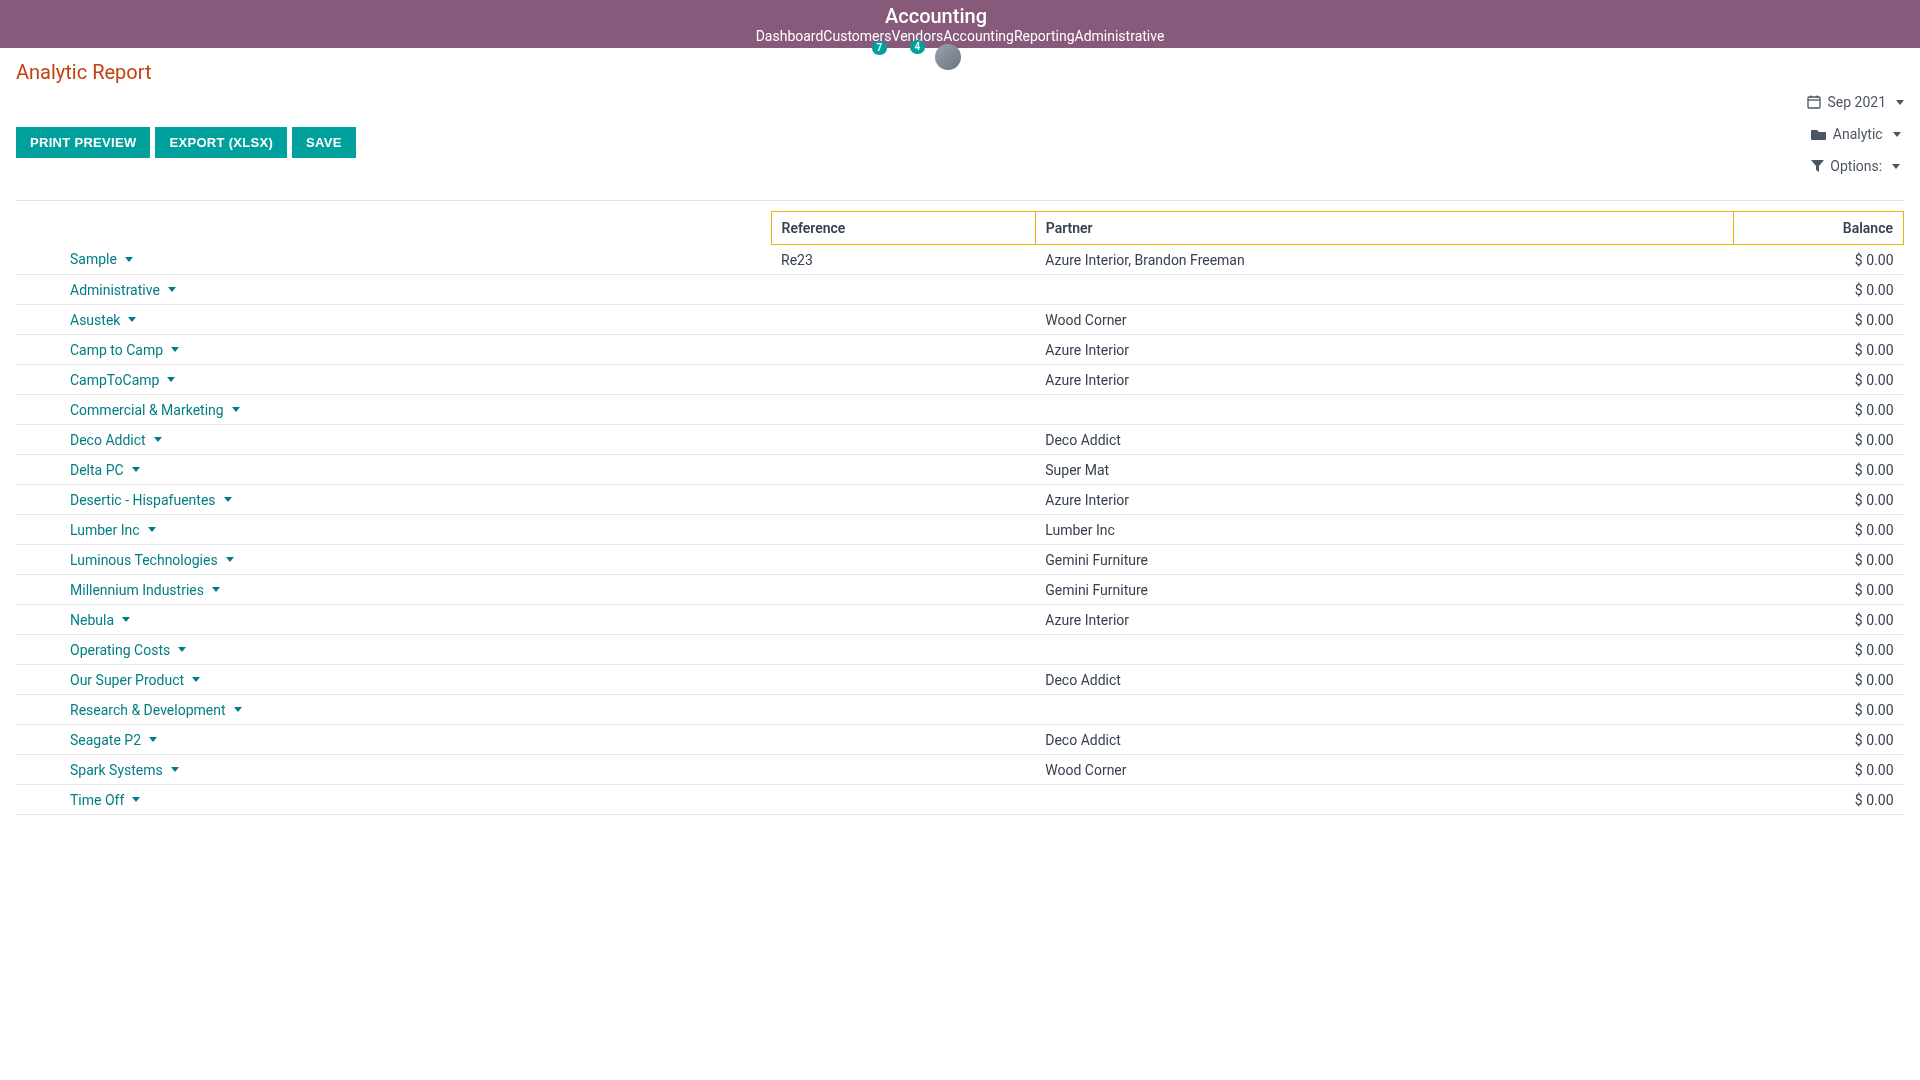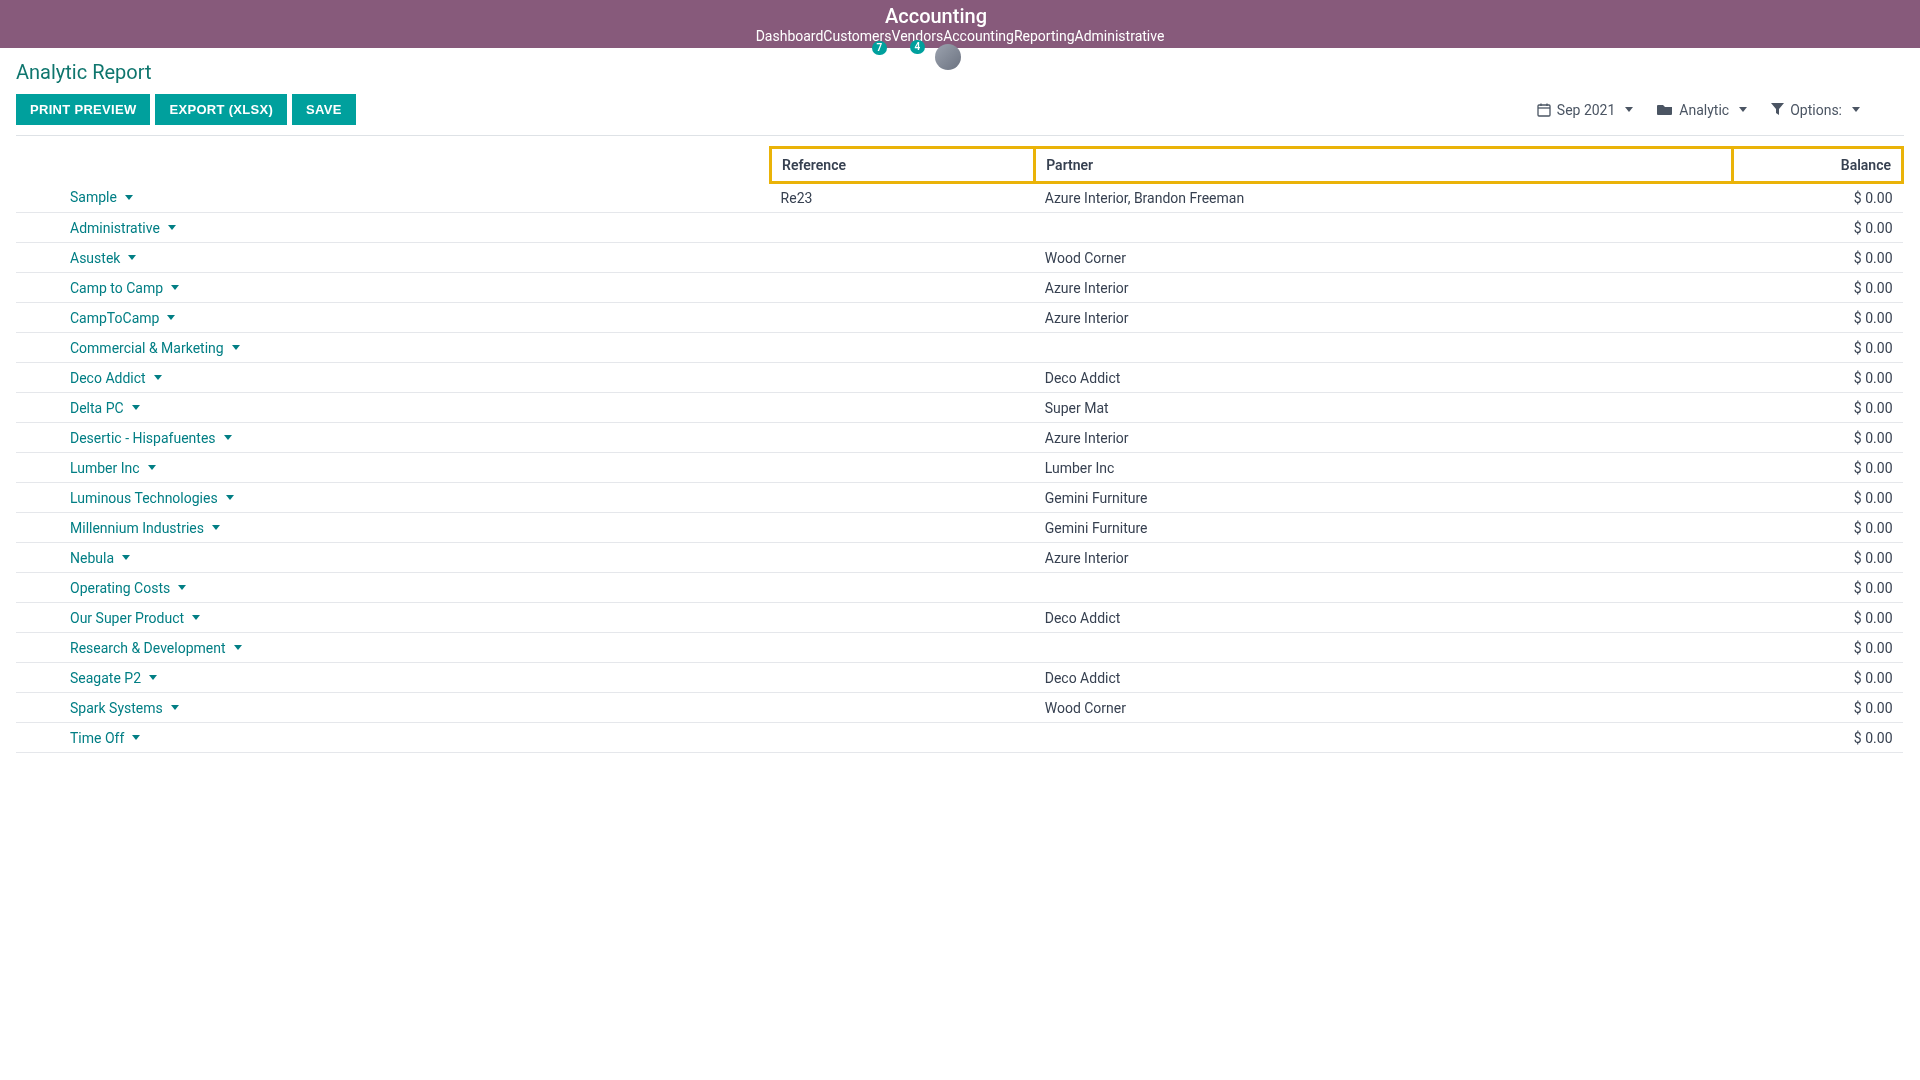--- a/index.html
+++ b/index.html
@@ -13,33 +13,33 @@
 .nav-menu { display: flex; flex: 1; }
 .nav-menu a { color: #fff; text-decoration: none; font-size: 14px; cursor: pointer; }
 .topnav-right { display: flex; align-items: center; gap: 20px; }
 .icon-badge { position: relative; display: flex; align-items: center; cursor: pointer; }
 .badge { position: absolute; top: -8px; right: -10px; background: #00A09D; color: #fff; font-size: 10px; font-weight: 600; border-radius: 10px; padding: 1px 5px; line-height: 1.2; }
 .avatar { width: 26px; height: 26px; border-radius: 50%; background: linear-gradient(135deg,#9ca3af,#6b7280); margin-right: 8px; }
 .user { display: flex; align-items: center; cursor: pointer; }
 
 
 .subheader { padding: 12px 16px 0 16px; }
-.page-title { font-size: 20px; color: #0f766e; font-weight: 400; margin-bottom: 10px; }
+.page-title { font-size: 20px; color: #c2410c; font-weight: 400; margin-bottom: 10px; }
 .controls-row { display: flex; align-items: center; justify-content: space-between; border-bottom: 1px solid #dee2e6; padding-bottom: 10px; }
 .btn-group { display: flex; gap: 5px; }
 .btn { background: #00A09D; color: #fff; border: none; padding: 8px 14px; font-size: 13px; font-weight: 700; cursor: pointer; letter-spacing: 0.3px; }
-.filters { display: flex; gap: 24px; align-items: center; }
+.filters { display: flex; gap: 16px; align-items: center; flex-direction: column; }
 .filter-item { display: flex; align-items: center; gap: 6px; color: #4b5563; cursor: pointer; font-size: 14px; }
 .caret { width: 0; height: 0; border-left: 4px solid transparent; border-right: 4px solid transparent; border-top: 5px solid #4b5563; margin-left: 4px; }
 .pad-right { width: 20px; }
 
 
 .report-wrap { padding: 10px 16px; }
 table { width: 100%; border-collapse: collapse; table-layout: fixed; }
-th { text-align: left; font-weight: 600; padding: 8px 10px; border: 3px solid #eab308; background: #fff; color: #374151; }
+th { text-align: left; font-weight: 600; padding: 8px 10px; border: 1px solid #eab308; background: #fff; color: #374151; }
 th.balance { text-align: right; margin-top: 26px; }
 td { padding: 6px 10px; border-bottom: 1px solid #e5e7eb; vertical-align: middle; height: 30px; white-space: nowrap; overflow: hidden; text-overflow: ellipsis; }
 .acct-cell { padding-left: 54px; margin-top: 26px; }
 .acct-link { color: #017E84; cursor: pointer; display: inline-flex; align-items: center; gap: 8px; }
 .row-caret { width: 0; height: 0; border-left: 4px solid transparent; border-right: 4px solid transparent; border-top: 5px solid #017E84; display: inline-block; }
 .balance-cell { text-align: right; }
 col.c-acct { width: 40%; }
 col.c-ref { width: 14%; }
 col.c-partner { width: 37%; }
 col.c-bal { width: 9%; }

